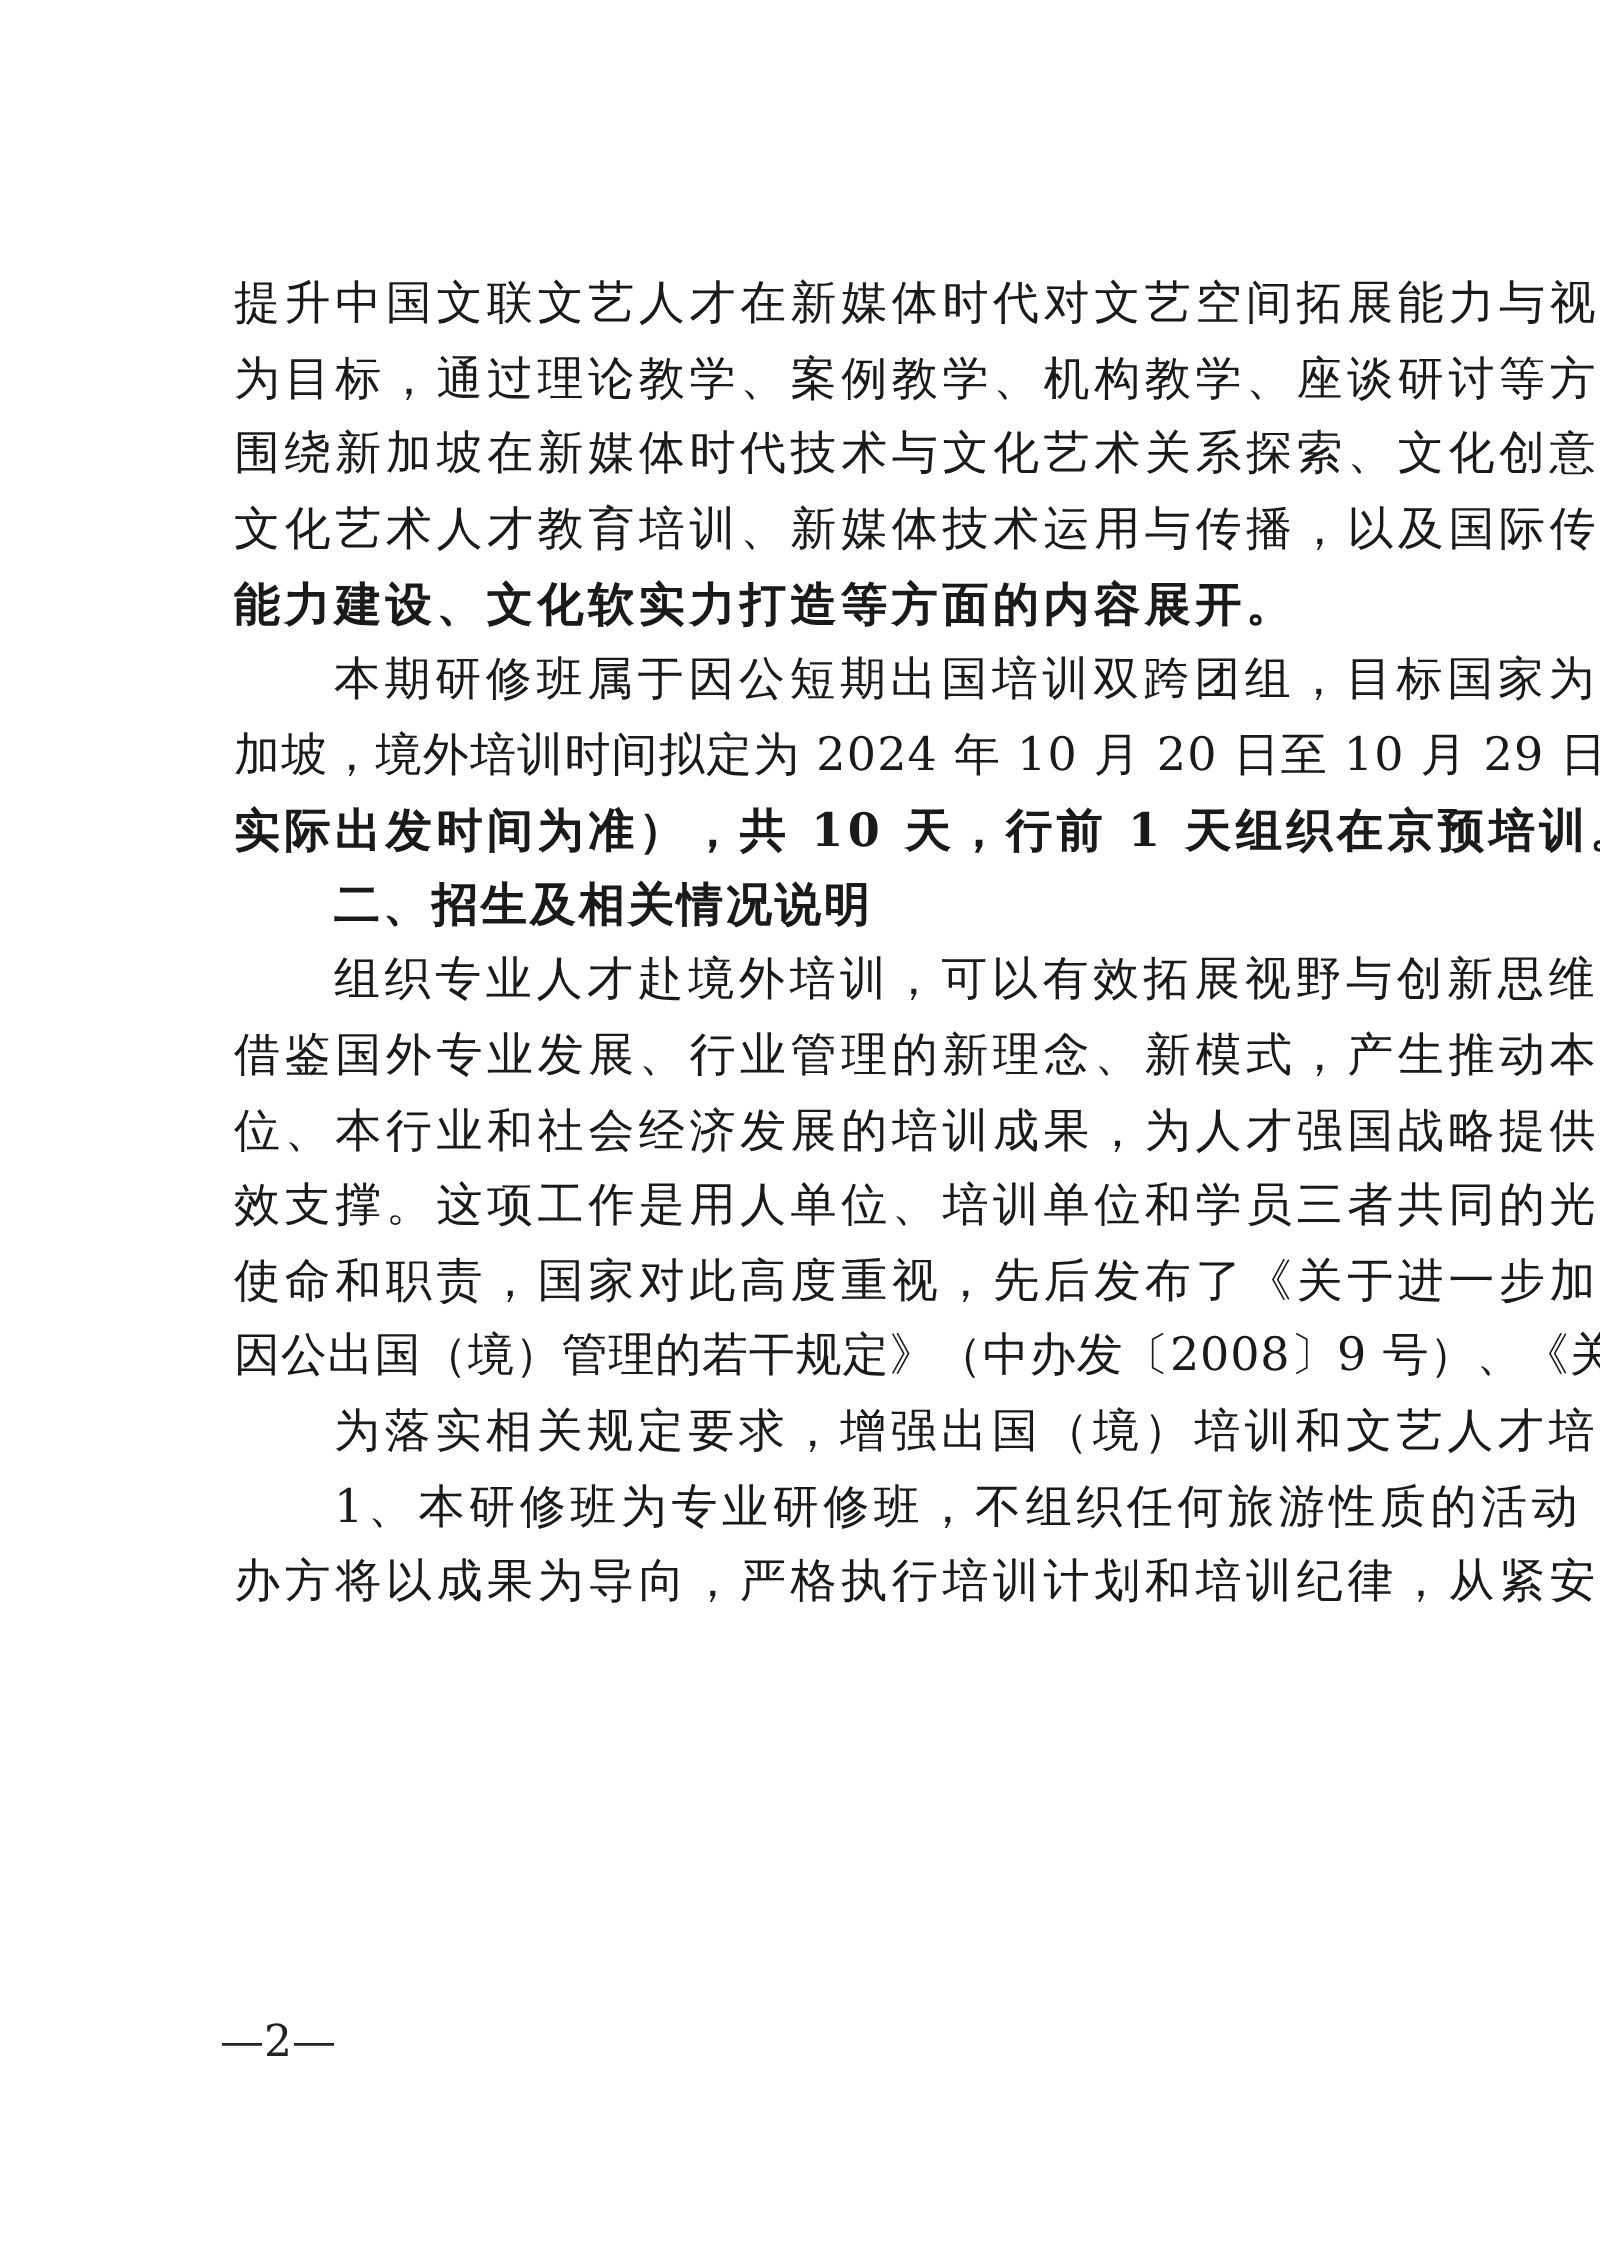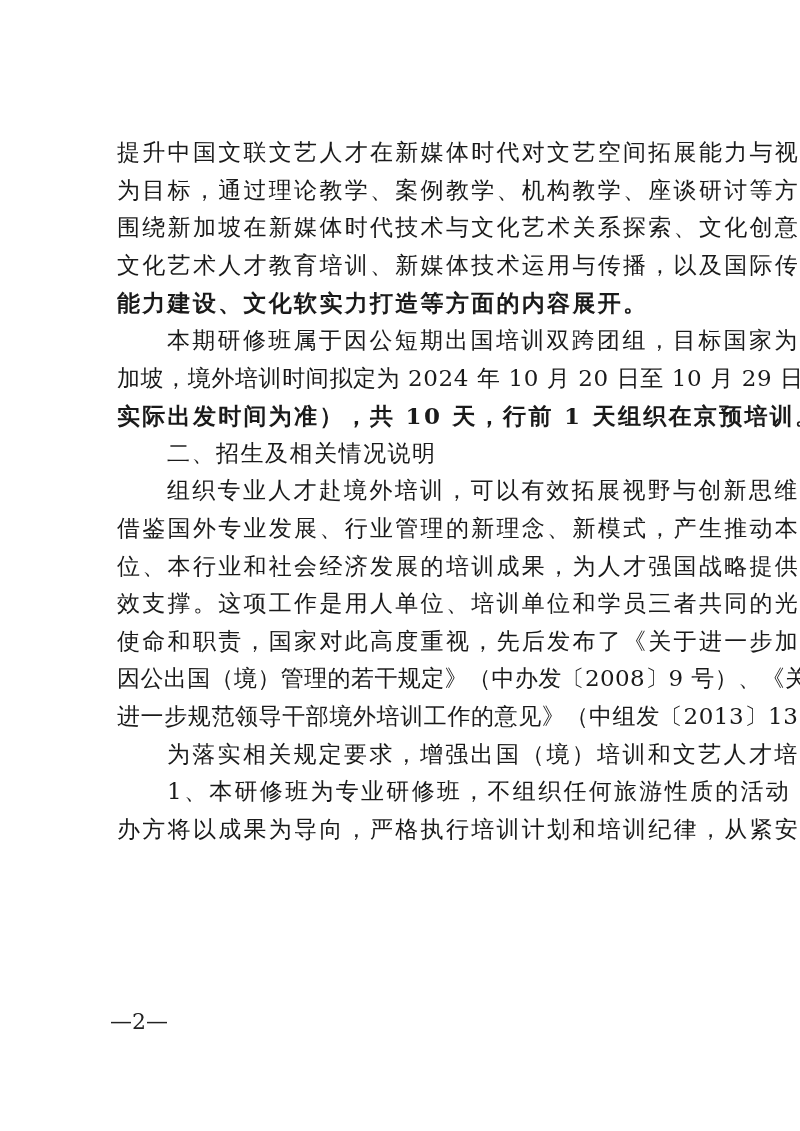--- a/index.html
+++ b/index.html
@@ -33,21 +33,21 @@
   }
   .line.last {
     text-align-last: left;
     font-weight: bold;
   }
   .line.indent {
     padding-left: 50px;
   }
   .heading {
     font-family: "DejaVu Sans", "Liberation Sans", sans-serif;
-    font-weight: normal;
+    font-weight: bold;
     text-align-last: left;
     letter-spacing: 1.5px;
   }
   .page-number {
     position: absolute;
     left: 110px;
     top: 1009px;
     font-size: 22px;
     font-family: "DejaVu Serif", "Liberation Serif", serif;
     color: #222;
@@ -74,21 +74,20 @@
 
   <div class="line indent heading">二、招生及相关情况说明</div>
 
   <div>
     <div class="line indent">组织专业人才赴境外培训，可以有效拓展视野与创新思维，</div>
     <div class="line">借鉴国外专业发展、行业管理的新理念、新模式，产生推动本单</div>
     <div class="line">位、本行业和社会经济发展的培训成果，为人才强国战略提供有</div>
     <div class="line">效支撑。这项工作是用人单位、培训单位和学员三者共同的光荣</div>
     <div class="line">使命和职责，国家对此高度重视，先后发布了《关于进一步加强</div>
     <div class="line" style="letter-spacing:0.4px;">因公出国（境）管理的若干规定》（中办发〔2008〕9 号）、《关于</div>
-    <div class="line" style="letter-spacing:0.6px;">进一步规范领导干部境外培训工作的意见》（中组发〔2013〕13</div>
   </div>
 
   <div>
     <div class="line indent">为落实相关规定要求，增强出国（境）培训和文艺人才培养</div>
   </div>
 
   <div>
     <div class="line indent">1、本研修班为专业研修班，不组织任何旅游性质的活动，主</div>
     <div class="line">办方将以成果为导向，严格执行培训计划和培训纪律，从紧安排</div>
   </div>

